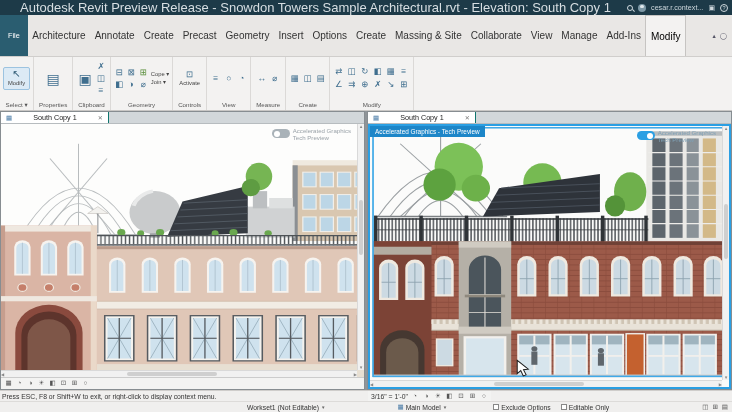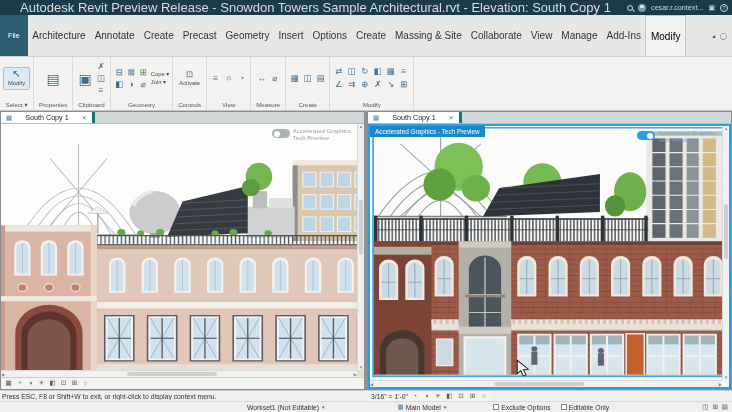--- a/index.html
+++ b/index.html
@@ -38,21 +38,21 @@
 .micro{font-size:5.8px;color:#444;white-space:nowrap;line-height:1.3}
 .icogrid{display:grid;grid-template-columns:repeat(3,11px);grid-auto-rows:11px;gap:1px}
 .icogrid6{display:grid;grid-template-columns:repeat(6,12px);grid-auto-rows:12px;gap:1px}
 .geo-labels{display:flex;flex-direction:column;justify-content:center}
 .ribbon-filler{flex:1}
 
 
 .views{flex:1;display:flex;gap:2px;background:#8f9498;min-height:0}
 .viewport{flex:1;display:flex;flex-direction:column;background:#fff;min-width:0;border:1px solid #878d91}
 .vtabs{flex:0 0 12px;background:#d2d7da;display:flex;border-bottom:1px solid #b7bcbf}
-.vtab{display:flex;align-items:center;gap:13px;background:#fff;padding:0 5px;font-size:7.2px;border-right:3px solid #0f766e}
+.vtab{display:flex;align-items:center;gap:21px;background:#fff;padding:0 5px;font-size:7.2px;border-right:1px solid #0f766e}
 .vtab-ico{color:#4a7ba6;font-size:6.5px}
 .vtab-close{color:#777;font-size:6px}
 .vcontent{flex:1;position:relative;background:#fff;min-height:0}
 .right .vcontent{border:2px solid var(--accent_blue,#2b9fe3)}
 svg.elev{position:absolute;inset:0;width:100%;height:100%;display:block}
 .vctrl{flex:0 0 12px;background:#f3f3f2;border-top:1px solid #ccc;display:flex;align-items:center;gap:2px;padding:0 3px}
 .cico{font-size:6.5px;color:#555;width:9px;text-align:center;line-height:1}
 
 
 .sbv{position:absolute;top:0;right:0;bottom:7px;width:7px;background:#f1f1f1;border-left:1px solid #d9d9d9;display:flex;flex-direction:column;align-items:center;font-size:4.2px;color:#888}

